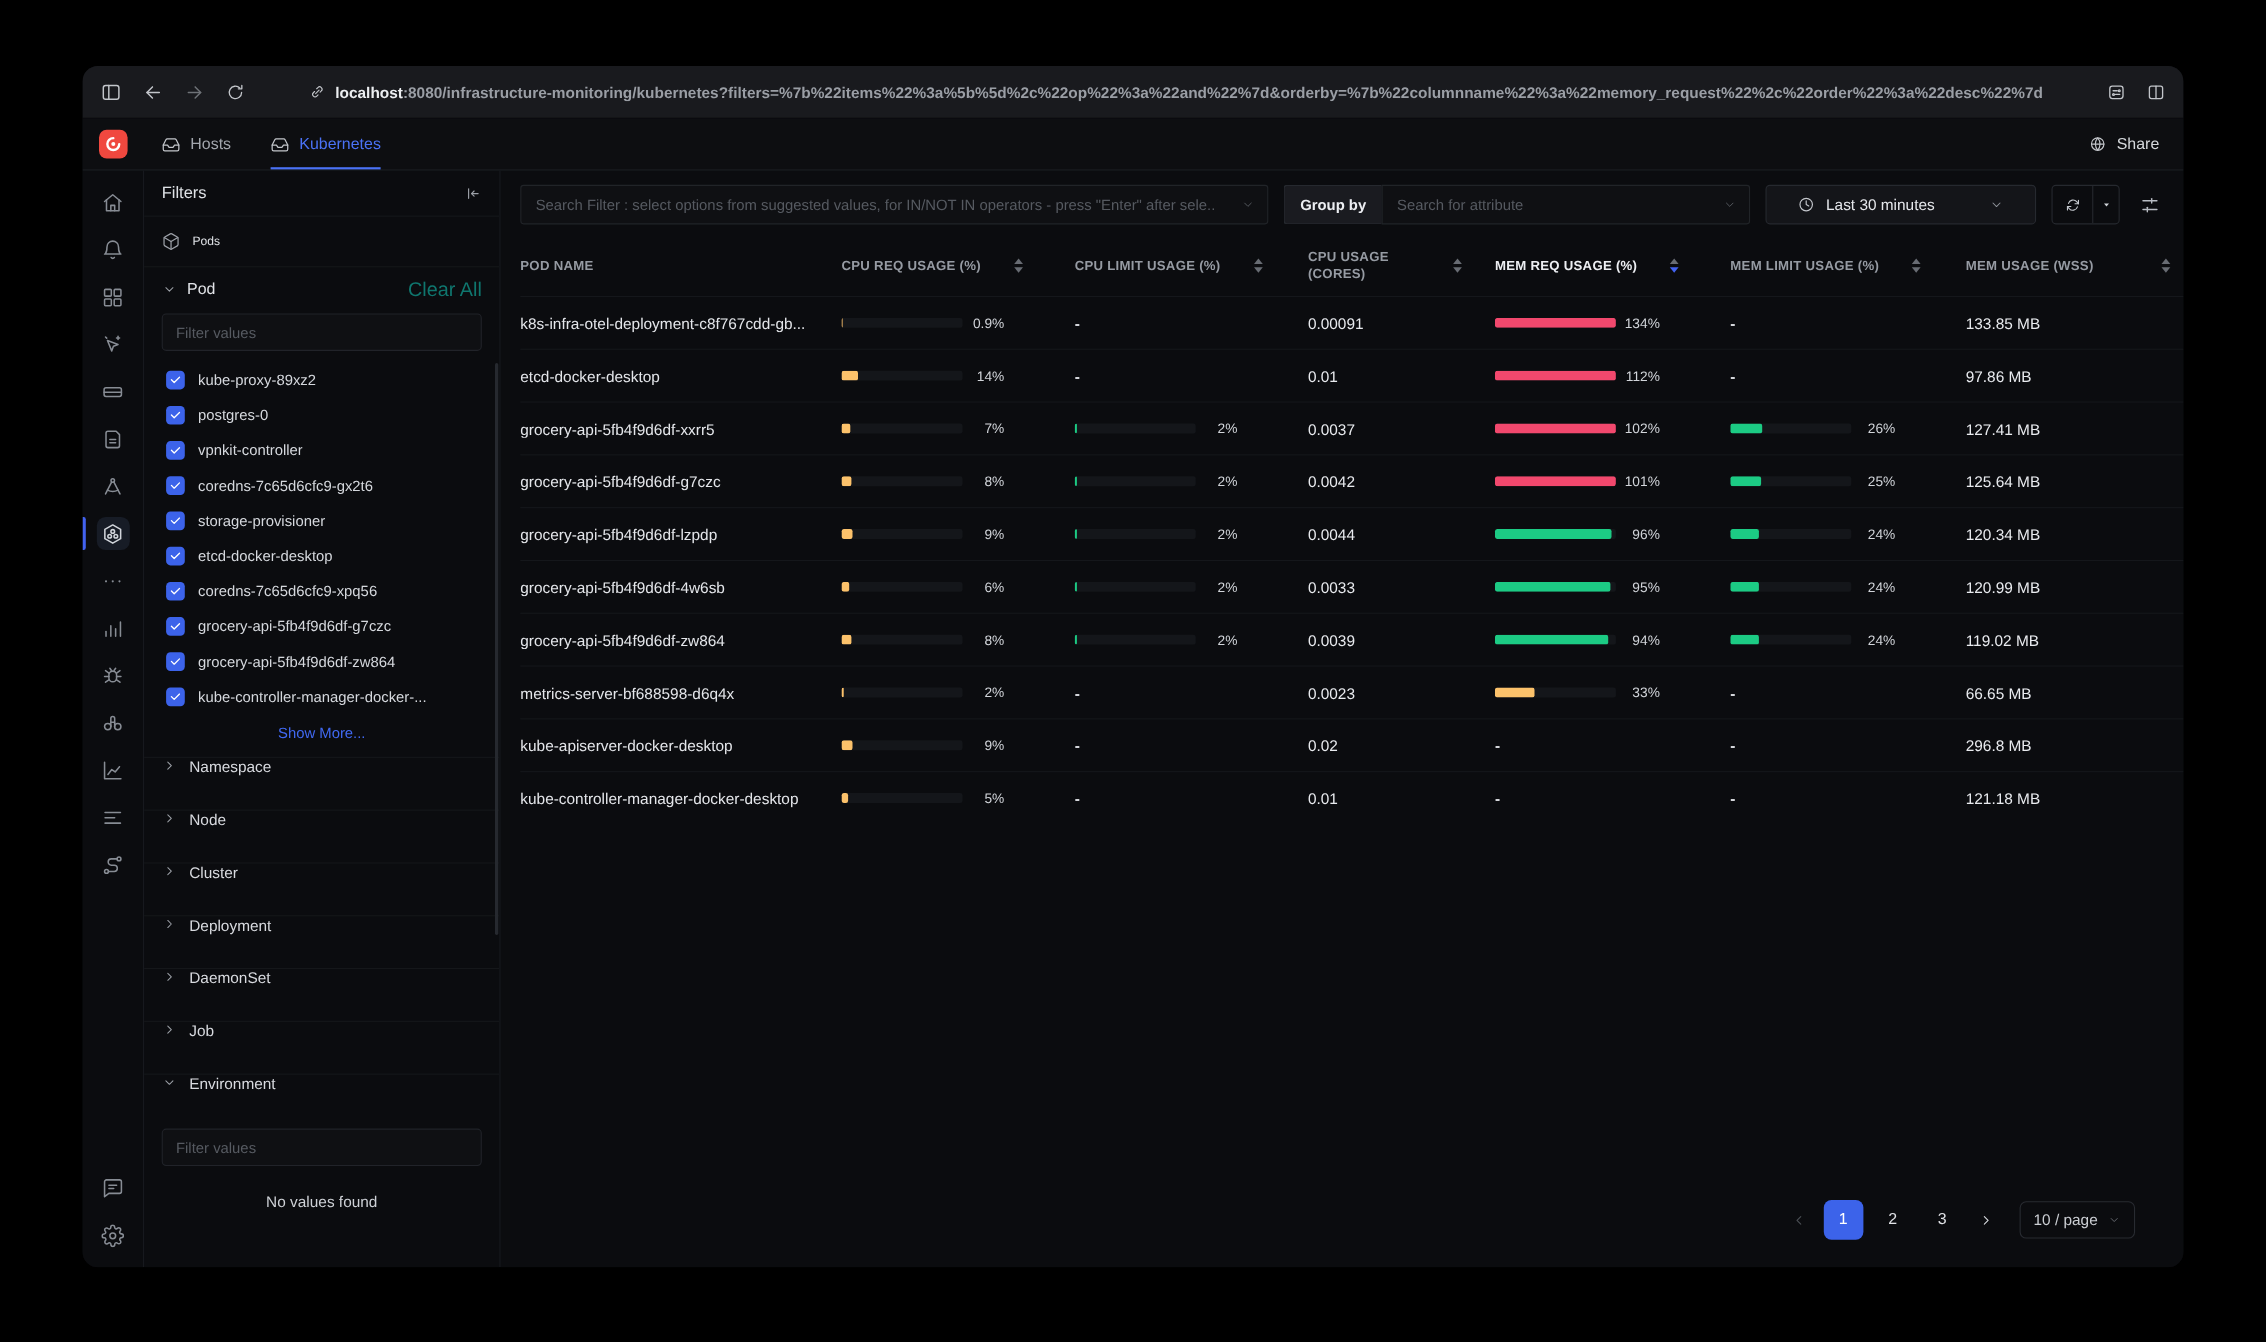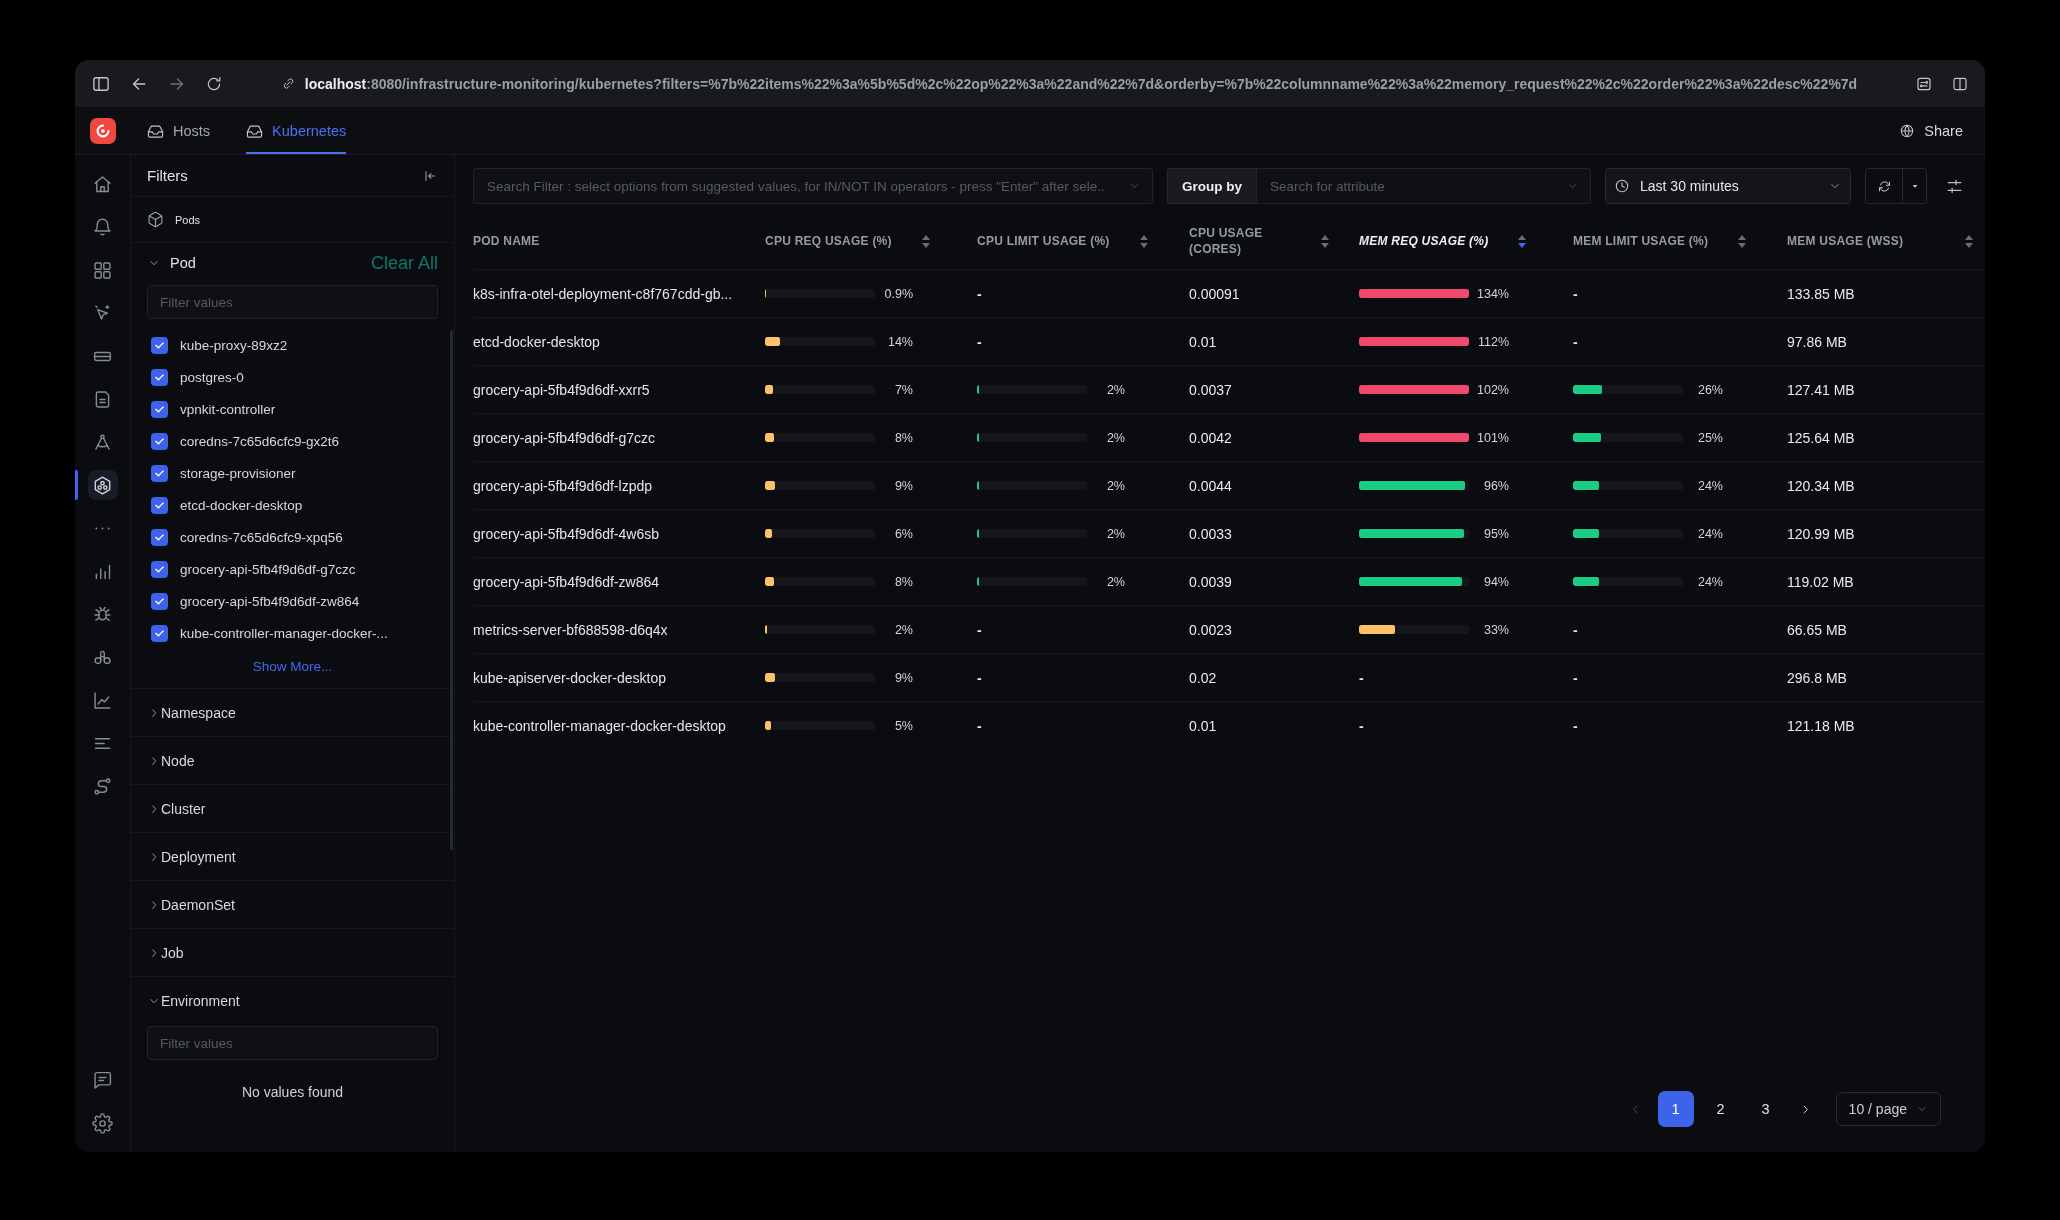--- a/index.html
+++ b/index.html
@@ -47,56 +47,56 @@
   .fp-podhead{height:40px;flex:0 0 40px;display:flex;align-items:center;gap:9px;padding:0 16px;font-size:14.5px;color:#e2e4e8;}
   .link-blue{margin-left:auto;color:#0f766e;font-size:18px;}
   .fp-input{margin:2px 16px 10px;height:34px;background:#0f1013;border:1px solid #212329;border-radius:4px;
             padding:0 12px;color:#b9bcc2;font-size:13.5px;width:calc(100% - 32px);outline:none;}
   .fp-input::placeholder{color:#565a61;}
   .check-row{height:32px;display:flex;align-items:center;gap:12px;padding:0 16px 0 20px;}
   .checkbox{width:17px;height:17px;border-radius:4px;background:#3c63ea;display:flex;align-items:center;
             justify-content:center;color:#fff;flex:0 0 17px;}
   .check-label{font-size:13.5px;color:#d5d8dd;white-space:nowrap;overflow:hidden;text-overflow:ellipsis;}
   .show-more{text-align:center;color:#4169f2;font-size:13.5px;margin:10px 0 14px;}
-  .fp-group{height:48px;flex:0 0 48px;border-top:1px solid #15171a;display:flex;align-items:center;
+  .fp-group{height:48px;flex:0 0 48px;border-top:1px solid #15171a;display:flex;align-items:flex-start;gap:11px;
             padding:0 16px;font-size:14px;color:#d8dadf;}
   .gi{color:#9ca0a7;display:flex;align-items:center;}
   .no-values{text-align:center;color:#ced1d6;font-size:14px;margin-top:14px;}
   .fp-scrollthumb{position:absolute;right:1px;top:175px;width:3px;height:520px;background:#26292f;border-radius:2px;}
   
   .main{flex:1;display:flex;flex-direction:column;min-width:0;}
   .toolbar{margin-top:12px;padding:0 18px;display:flex;align-items:center;gap:14px;height:38px;flex:0 0 38px;}
   .search-wrap{flex:1;position:relative;height:36px;}
   .tb-input{width:100%;height:36px;background:#0f1013;border:1px solid #212428;border-radius:3px;
             padding:0 34px 0 13px;color:#737373;font-size:13.5px;outline:none;}
   .tb-input::placeholder{color:#565a61;}
   .in-chev{position:absolute;right:12px;top:50%;transform:translateY(-50%);color:#565a61;display:flex;}
   .groupby{display:flex;height:36px;flex:0 0 424px;}
   .gb-label{background:#1a1b20;border:1px solid #26292f;border-right:none;border-radius:3px 0 0 3px;
             padding:0 14px;display:flex;align-items:center;color:#eceef2;font-size:13.5px;font-weight:700;}
   .gb-input{flex:1;position:relative;height:36px;}
   .gb-input .tb-input{border-radius:0 3px 3px 0;}
   .time-box{flex:0 0 246px;height:36px;border:1px solid #26292f;background:#141519;border-radius:4px;
-            display:flex;align-items:center;gap:10px;padding:0 8px;color:#e6e8ec;font-size:14px;}
+            display:flex;align-items:center;gap:10px;padding:0 28px;color:#e6e8ec;font-size:14px;}
   .time-box .chev{margin-left:auto;color:#8d9198;display:flex;}
   .refresh-split{height:36px;flex:0 0 62px;border:1px solid #26292f;border-radius:4px;display:flex;overflow:hidden;}
   .rs-seg{display:flex;align-items:center;justify-content:center;color:#c3c7cd;}
   .rs-seg.a{width:36px;}
   .rs-seg.b{width:24px;border-left:1px solid #26292f;color:#d0d4d9;}
   .sliders-btn{flex:0 0 26px;display:flex;align-items:center;justify-content:center;color:#b8bcc3;}
   
   .table{margin-top:8px;padding-left:18px;}
   .grid{display:grid;grid-template-columns:292px 212px 212px 170px 214px 214px 198px;align-items:center;}
   .thead{height:56px;}
   .th{display:flex;align-items:center;gap:30px;color:#969ba3;font-size:12px;font-weight:700;letter-spacing:.02em;}
   .th-label{white-space:nowrap;line-height:1.35;}
   .th-cpu_cores .th-label{white-space:normal;max-width:118px;}
   .th-cpu_cores{gap:14px;}
   .th-mem_wss .sort{margin-left:32px;}
-  .th-label.sorted{color:#edeff3;font-style:italic;}
+  .th-label.sorted{color:#edeff3;}
   .sort{display:flex;flex-direction:column;gap:3px;align-items:center;}
   .tri{width:0;height:0;border-left:4.5px solid transparent;border-right:4.5px solid transparent;}
   .tri.up{border-bottom:5px solid #686c73;}
   .tri.down{border-top:5px solid #686c73;}
   .tri.down.on{border-top-color:#4262f0;}
   .tr{height:48px;border-top:1px solid #15171b;}
   .td{min-width:0;}
   .td-pod{color:#e4e6ea;font-size:14px;white-space:nowrap;overflow:hidden;text-overflow:ellipsis;padding-right:16px;}
   .td-num{color:#e9ebef;font-size:14px;}
   .td-bar{display:flex;align-items:center;}

